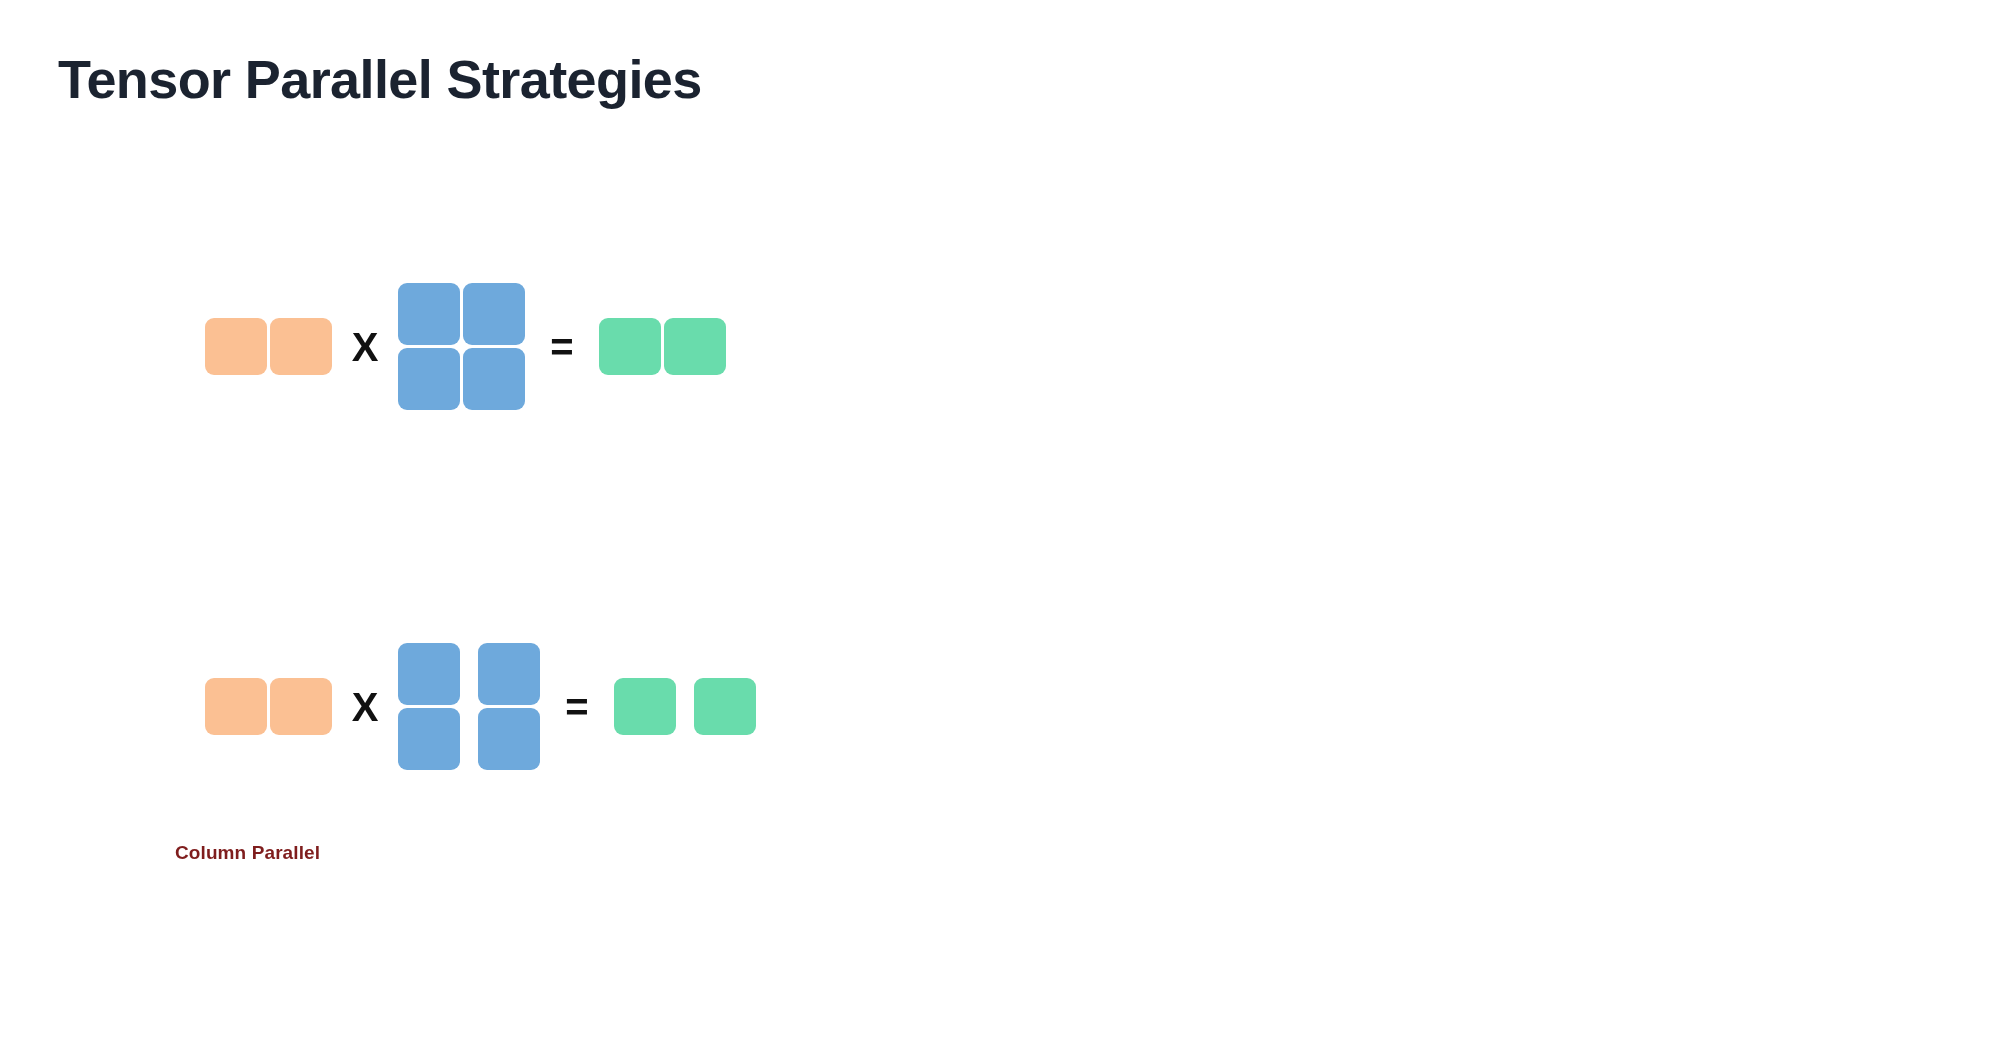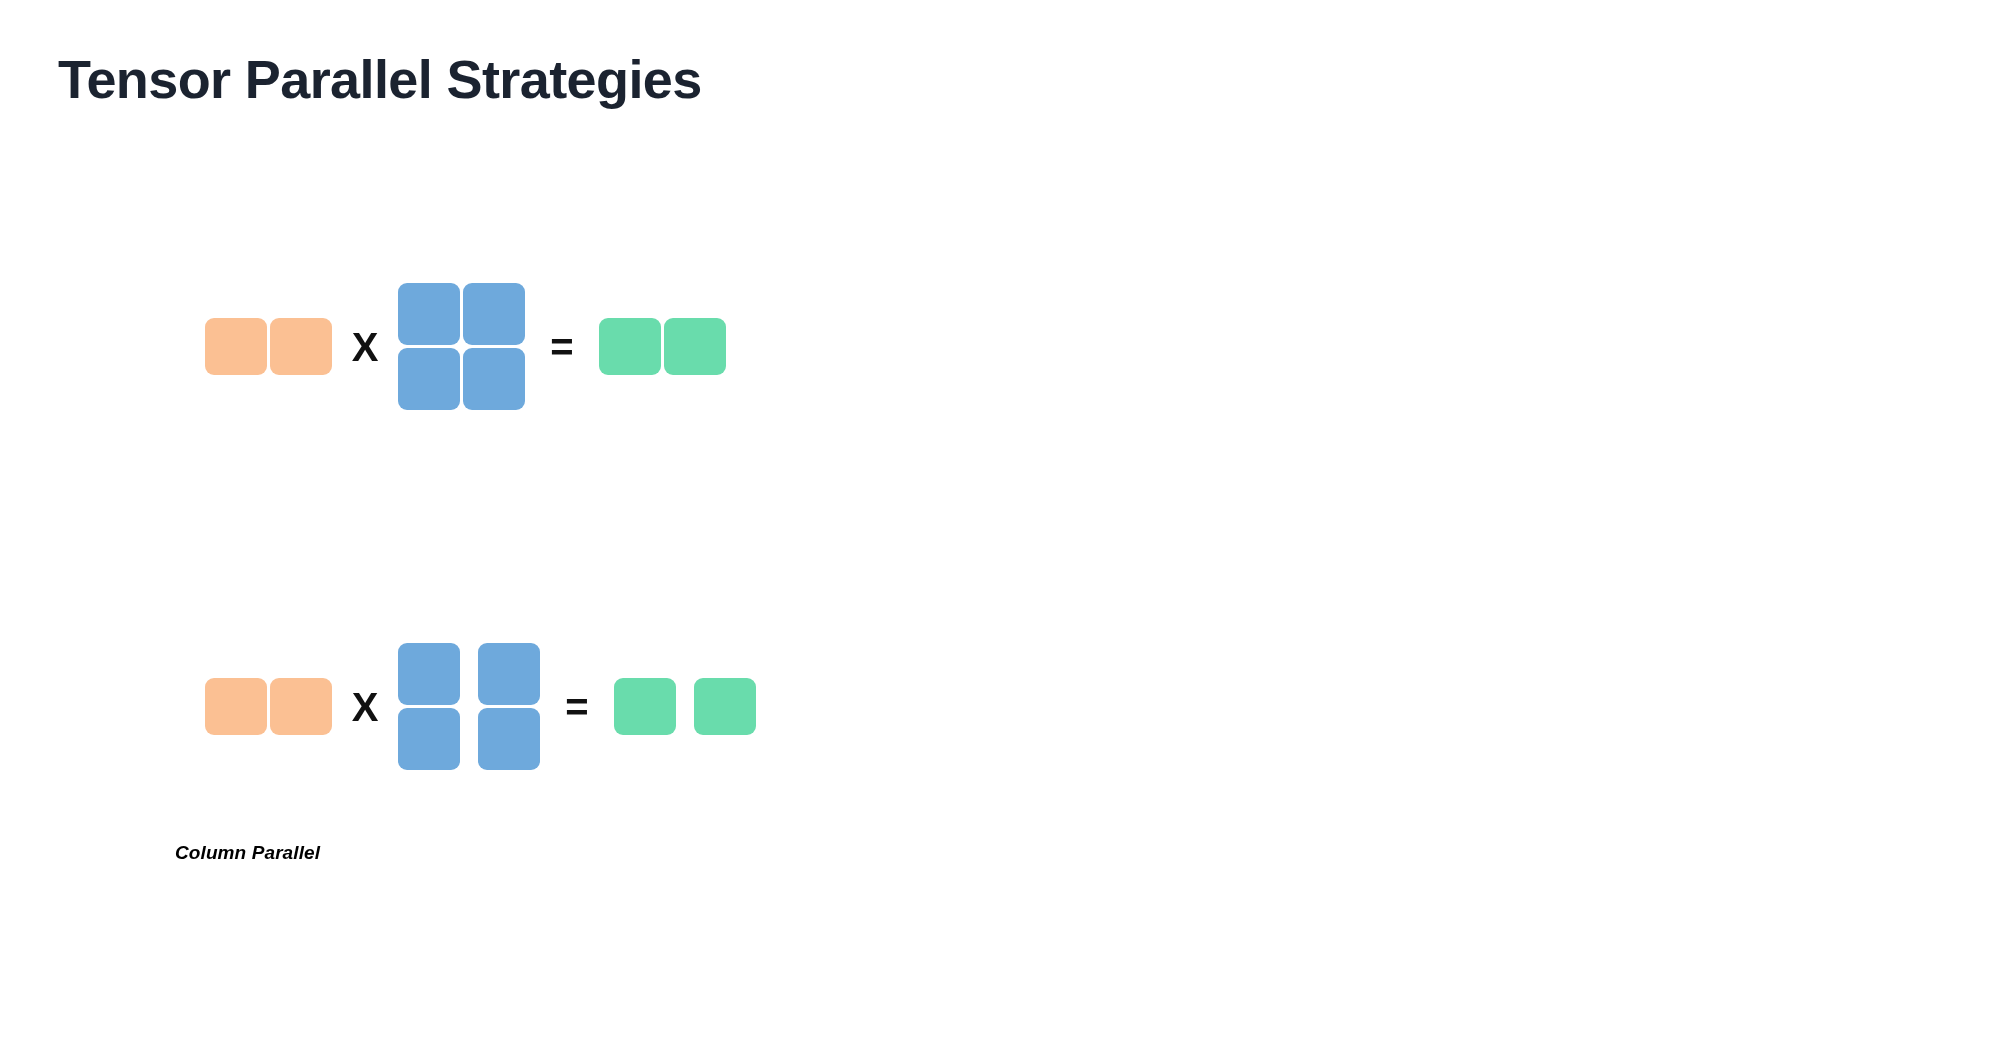--- a/index.html
+++ b/index.html
@@ -166,21 +166,21 @@
     </div>
 
     <div class="op op-eq" style="color: rgb(17, 17, 17);">=</div>
 
     <div class="shard-group-h">
       <div class="cell cell-green sz-wide" style="background: rgb(105, 220, 172);"></div>
       <div class="cell cell-green sz-wide" style="background: rgb(105, 220, 172);"></div>
     </div>
   </div>
 
-  <div class="caption" id="caption-column-parallel" style="color: #000000; font-style: italic;">Column Parallel</div>
+  <div class="caption" id="caption-column-parallel" style="color: #7f1d1d;">Column Parallel</div>
 </section>
 
 <section class="panel" id="panel-row-parallel">
 
   
   
 
   
   
 

